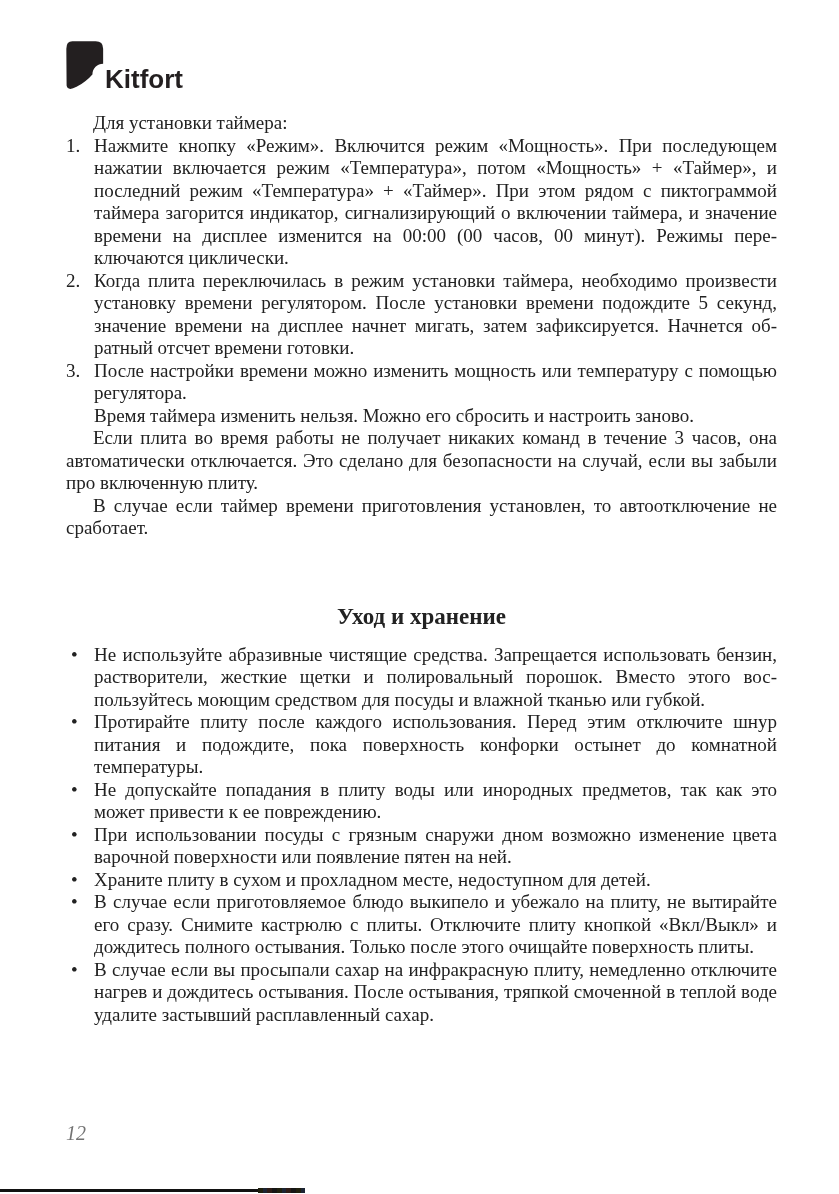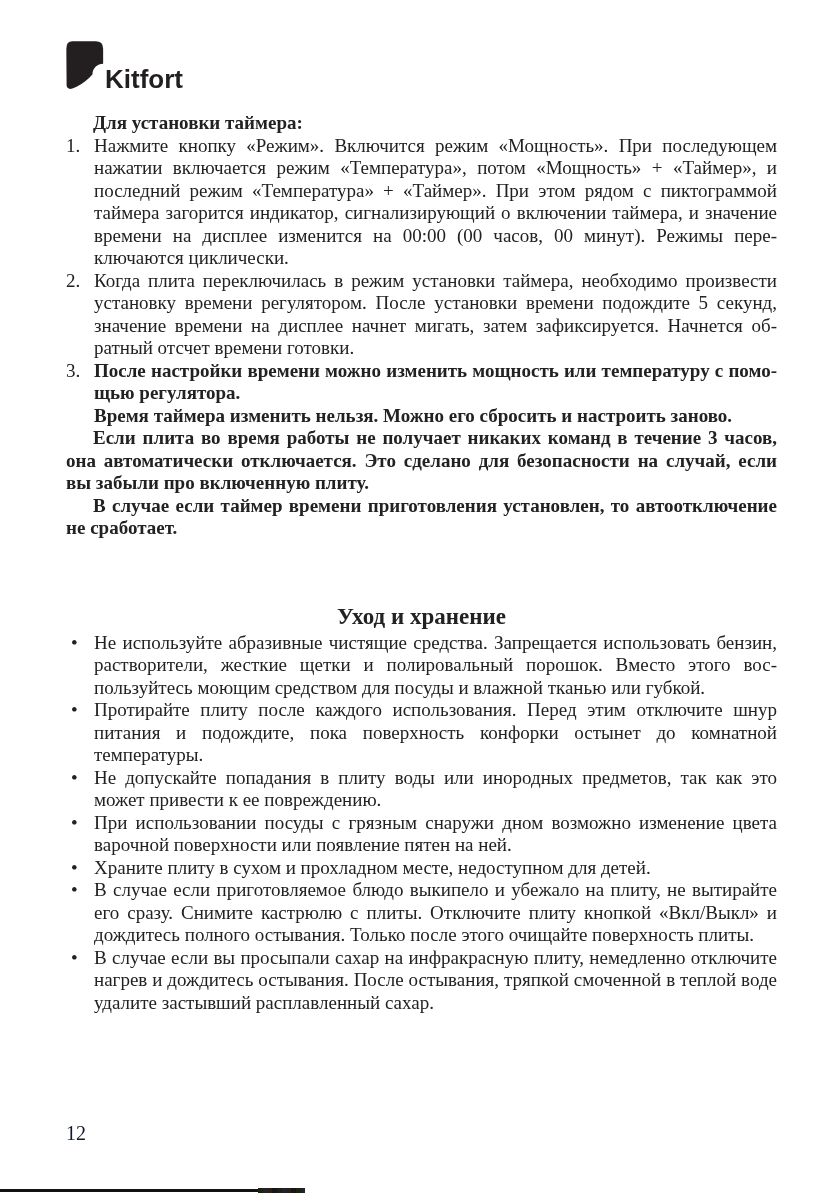--- a/index.html
+++ b/index.html
@@ -35,21 +35,21 @@
   }
   
   .content {
     position: absolute;
     top: 112px;
     left: 66px;
     width: 711px;
     text-align: justify;
     hyphens: manual;
   }
-  p { margin: 0; font-weight: bold; }
+  p { margin: 0; }
   .indent { text-indent: 27px; }
   ol.numlist, ul.bullist { margin: 0; padding: 0; list-style: none; }
   ol.numlist { counter-reset: step; }
   ol.numlist > li {
     counter-increment: step;
     position: relative;
     padding-left: 28px;
   }
   ol.numlist > li::before {
     content: counter(step) ".";
@@ -72,28 +72,29 @@
     text-indent: 27px;
     margin: 13px 0 0 0;
     font-size: 19px;
   }
   .care-head {
     font-weight: bold;
     text-align: center;
     text-indent: 0;
     font-size: 23px;
     line-height: 30px;
-    margin: 62px 0 0 0;
+    margin: 62px 0 12px 0;
   }
   .pageno {
     position: absolute;
     left: 66px;
     top: 1122px;
     font-size: 20px;
-    color: #0f172a;
+    color: #737373;
+    font-style: italic;
   }
   
   .scan-bar {
     position: absolute;
     left: 0;
     top: 1189px;
     width: 258px;
     height: 3px;
     background: #121212;
   }

